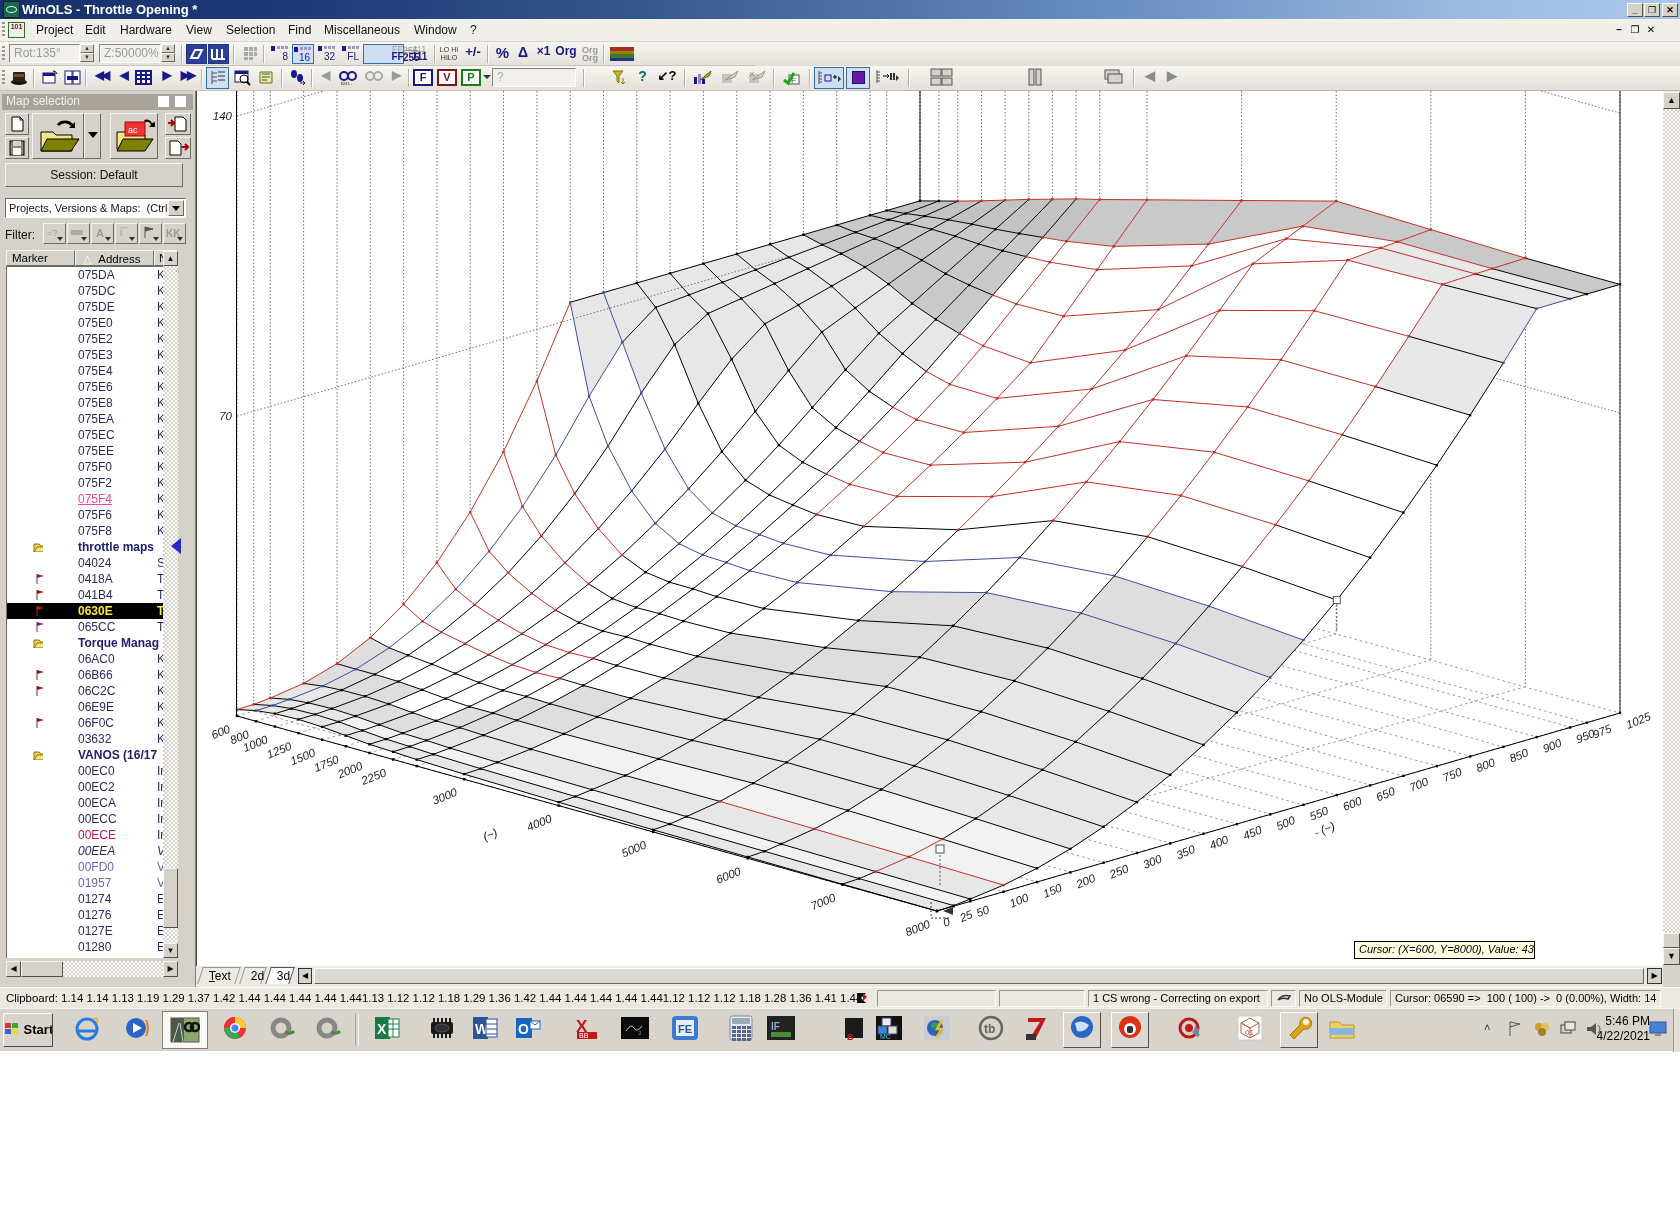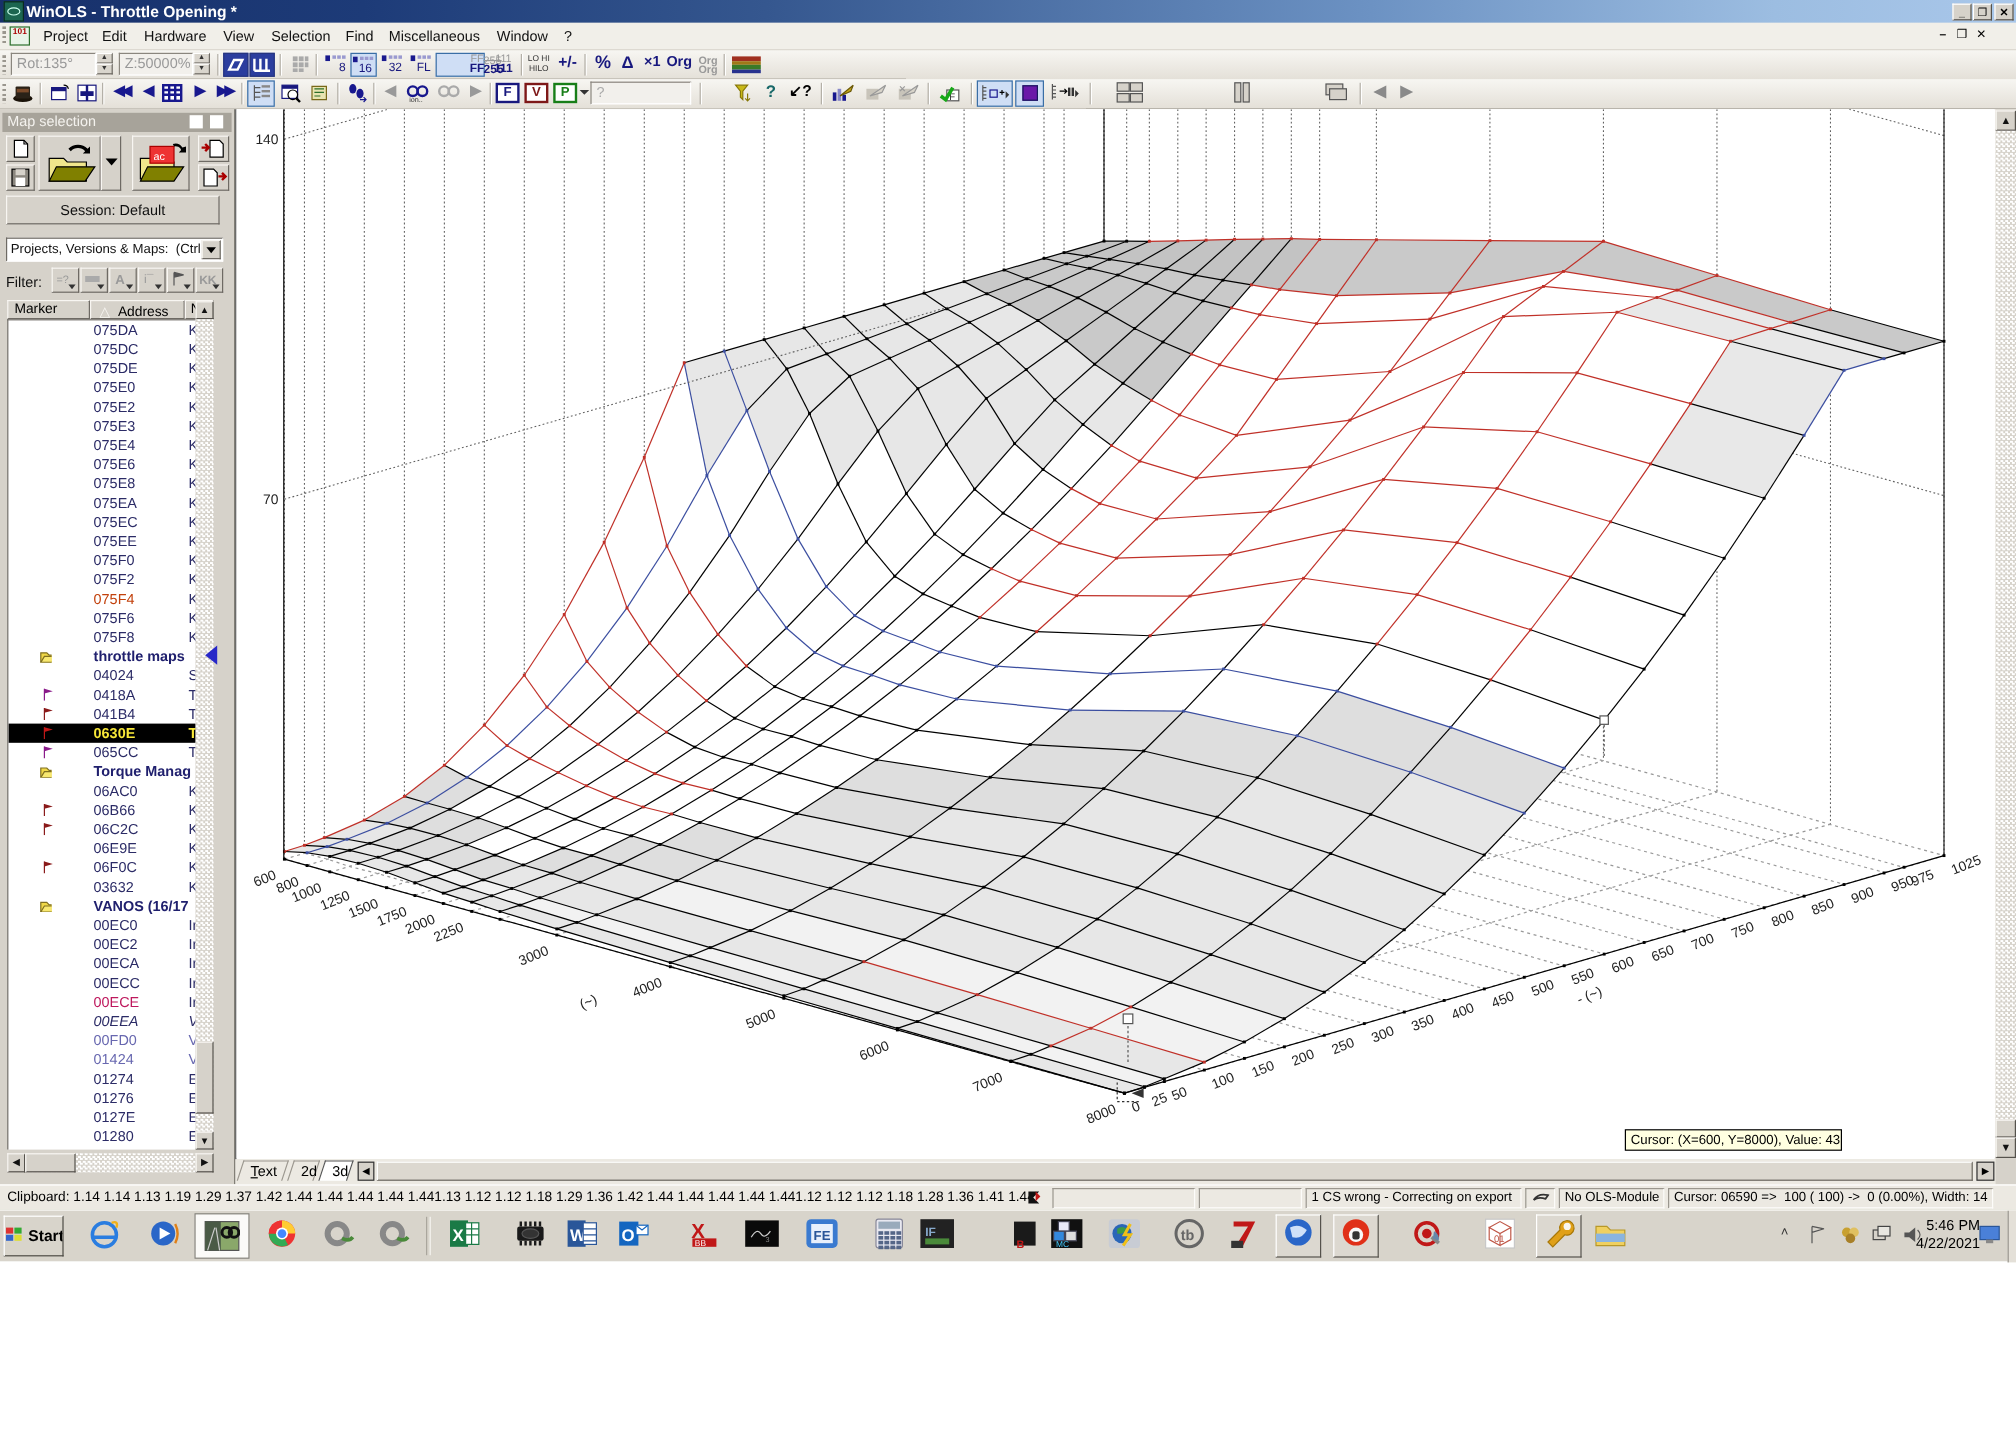--- a/index.html
+++ b/index.html
@@ -36,21 +36,21 @@
 #list { position:absolute; left:6px; top:175px; width:157px; height:712px; background:#fff; border-top:1px solid #6e6a64; border-left:1px solid #6e6a64; }
 .lr { position:absolute; left:0; width:157px; height:16px; font-size:12px; color:#2b2b66; }
 .lr .ad { position:absolute; left:71px; top:1px; }
 .lr .ty { position:absolute; left:150px; top:1px; }
 .flag { position:absolute; left:28px; top:2px; width:10px; height:11px; }
 
 .sb { position:absolute; background:conic-gradient(#fff 25%,#d6d2ca 0 50%,#fff 0 75%,#d6d2ca 0) 0 0/4px 4px; }
 .sbtn { position:absolute; background:#d6d2ca; border:1px solid; border-color:#f8f6f2 #55524c #55524c #f8f6f2; text-align:center; color:#111; }
 .thumb { position:absolute; background:#d6d2ca; border:1px solid; border-color:#f8f6f2 #55524c #55524c #f8f6f2; }
 
-#mdi { left:196px; top:91px; width:1466px; height:875px; background:#fff; border-left:1px solid #4a4a4a; }
+#mdi { left:196px; top:91px; width:1466px; height:875px; background:#fff; border-left:1px solid #4a4a4a;font-style:italic; }
 #tabs { left:197px; top:966px; width:1465px; height:21px; background:#ece9e2; }
 .tab { position:absolute; top:1px; height:17px; background:#ece9e2; border:1px solid #9a968e; border-bottom:none;
   font-size:12px; padding:1px 8px 0; color:#000; transform:skewX(-18deg); }
 .tab span { display:inline-block; transform:skewX(18deg); }
 
 #status { left:0; top:987px; width:1680px; height:21px; background:#ece9e2; border-top:1px solid #fff; font-size:11.5px; color:#000; }
 .spanel { position:absolute; top:2px; height:17px; border:1px solid; border-color:#9a968e #fdfcfa #fdfcfa #9a968e; padding:1px 4px 0; white-space:nowrap; overflow:hidden; font-size:11px; }
 
 #task { left:0; top:1008px; width:1680px; height:43px; background:#d8d4cb; border-top:1px solid #f6f4f0; }
 #start { position:absolute; left:3px; top:4px; width:50px; height:34px; background:#d8d4cb;
@@ -431,21 +431,21 @@
         </div>
         <div class="lr" style="top:192px;">
           <span class="ad" style="color:#2b2b66;">075F0</span>
           <span class="ty" style="color:#2b2b66;">K</span>
         </div>
         <div class="lr" style="top:208px;">
           <span class="ad" style="color:#2b2b66;">075F2</span>
           <span class="ty" style="color:#2b2b66;">K</span>
         </div>
         <div class="lr" style="top:224px;">
-          <span class="ad" style="color:#c2410c;">075F4</span>
+          <span class="ad" style="color:#ec4899;text-decoration:underline;">075F4</span>
           <span class="ty" style="color:#2b2b66;">K</span>
         </div>
         <div class="lr" style="top:240px;">
           <span class="ad" style="color:#2b2b66;">075F6</span>
           <span class="ty" style="color:#2b2b66;">K</span>
         </div>
         <div class="lr" style="top:256px;">
           <span class="ad" style="color:#2b2b66;">075F8</span>
           <span class="ty" style="color:#2b2b66;">K</span>
         </div>
@@ -564,21 +564,21 @@
         </div>
         <div class="lr" style="top:576px;font-style:italic;">
           <span class="ad" style="color:#2b2b66;">00EEA</span>
           <span class="ty" style="color:#2b2b66;">V</span>
         </div>
         <div class="lr" style="top:592px;">
           <span class="ad" style="color:#6868b0;">00FD0</span>
           <span class="ty" style="color:#6868b0;">V</span>
         </div>
         <div class="lr" style="top:608px;">
-          <span class="ad" style="color:#6868b0;">01424</span>
+          <span class="ad" style="color:#6868b0;">01957</span>
           <span class="ty" style="color:#6868b0;">V</span>
         </div>
         <div class="lr" style="top:624px;">
           <span class="ad" style="color:#2b2b66;">01274</span>
           <span class="ty" style="color:#2b2b66;">E</span>
         </div>
         <div class="lr" style="top:640px;">
           <span class="ad" style="color:#2b2b66;">01276</span>
           <span class="ty" style="color:#2b2b66;">E</span>
         </div>

